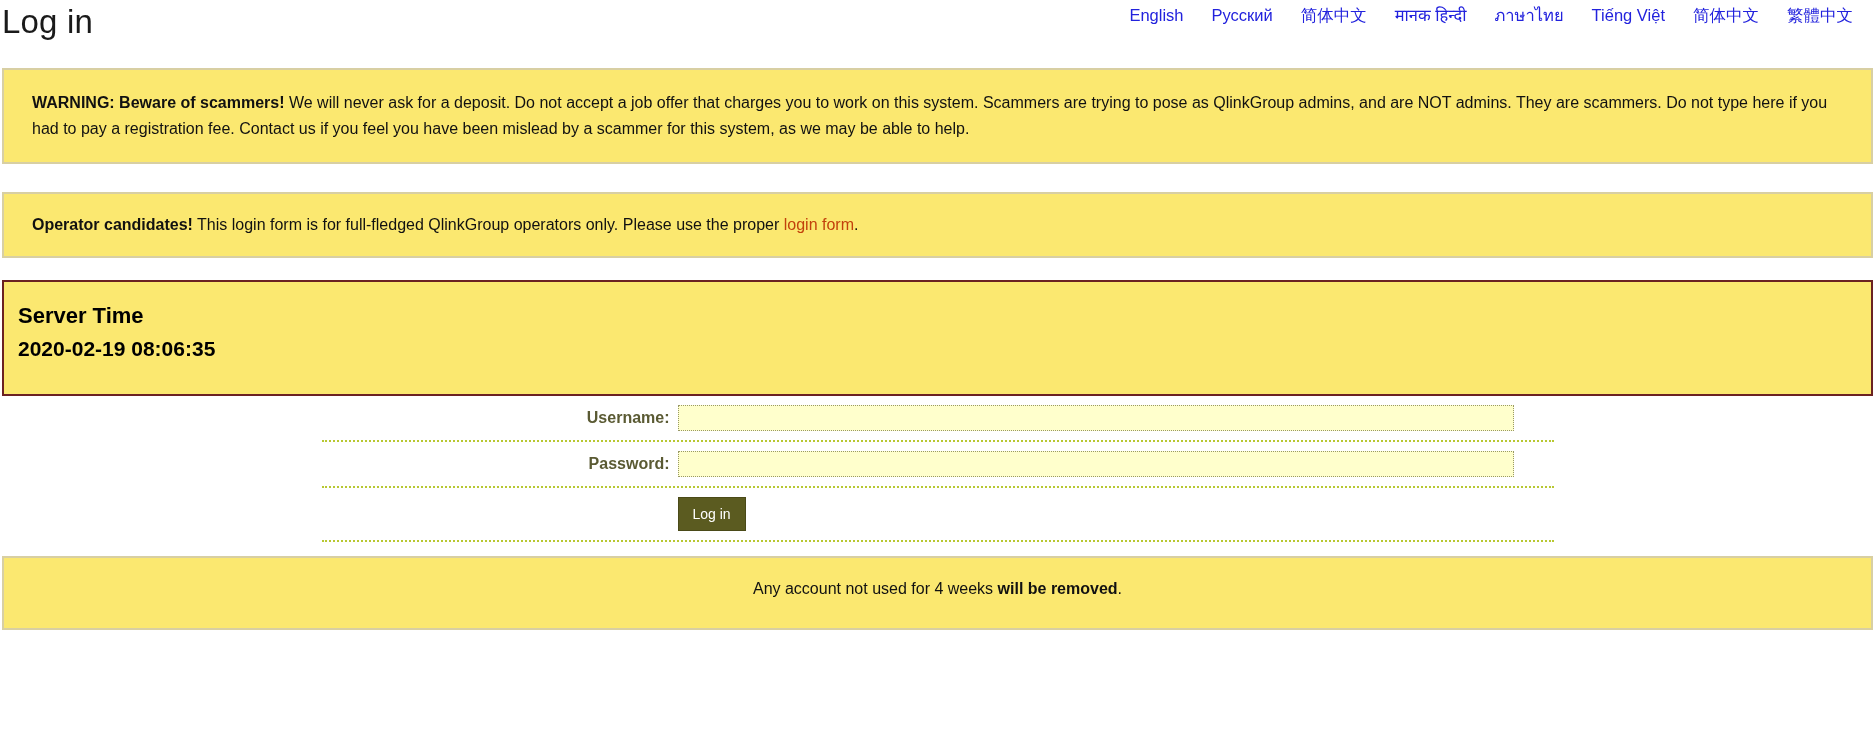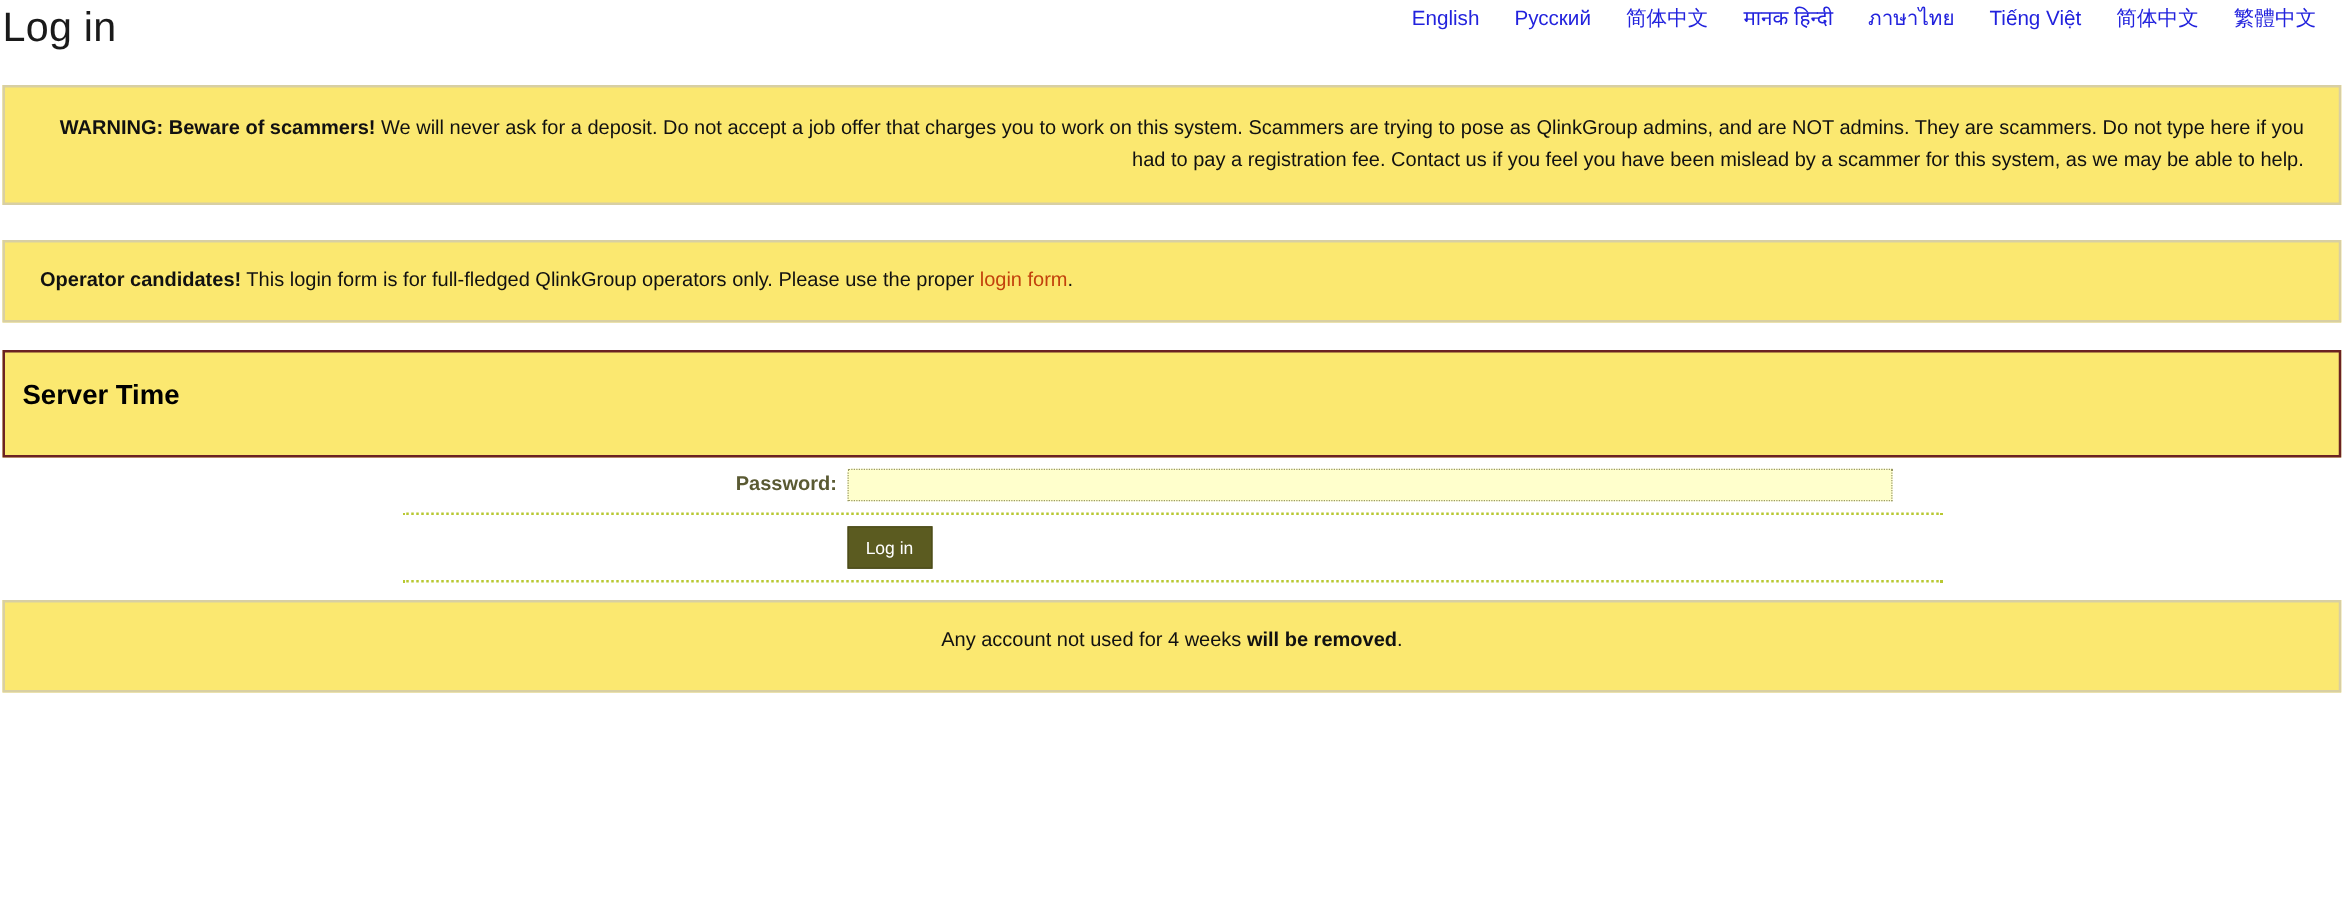--- a/index.html
+++ b/index.html
@@ -58,21 +58,20 @@
     margin: 0 2px 0 2px;
     box-sizing: border-box;
     font-size: 16px;
     line-height: 26px;
     color: #111;
   }
   .notice-warning {
     margin-top: 22px;
     padding: 20px 28px 20px 28px;
     width: calc(100% - 4px);
-    text-align: right;
   }
   .notice-operator {
     margin-top: 28px;
     padding: 18px 28px 18px 28px;
     width: calc(100% - 4px);
   }
   .notice-footer {
     margin-top: 14px;
     padding: 18px 28px 26px 28px;
     width: calc(100% - 4px);
@@ -184,23 +183,30 @@
 <div class="notice notice-warning">
   <b>WARNING: Beware of scammers!</b><span> We will never ask for a deposit. Do not accept a job offer that charges you to work on this system. Scammers are trying to pose as QlinkGroup admins, and are NOT admins. They are scammers. Do not type here if you had to pay a registration fee. Contact us if you feel you have been mislead by a scammer for this system, as we may be able to help.</span>
 </div>
 
 <div class="notice notice-operator">
   <b>Operator candidates!</b><span> This login form is for full-fledged QlinkGroup operators only. Please use the proper </span><a class="inline-link" href="#">login form</a><span>.</span>
 </div>
 
 <div class="server-time-box">
   <div class="server-time-title">Server Time</div>
+  <div class="server-time-value">2020-02-19 08:06:35</div>
 </div>
 
 <form class="login-form">
+  <div class="form-row">
+    <div class="form-label">Username:</div>
+    <div class="form-field">
+      <input class="text-input" type="text" placeholder="" style="">
+    </div>
+  </div>
   <div class="form-row">
     <div class="form-label">Password:</div>
     <div class="form-field">
       <input class="text-input" type="password" placeholder="" style="">
     </div>
   </div>
   <div class="form-row last">
     <div class="form-label"></div>
     <div class="submit-wrap">
       <button type="submit" class="login-button">Log in</button>

